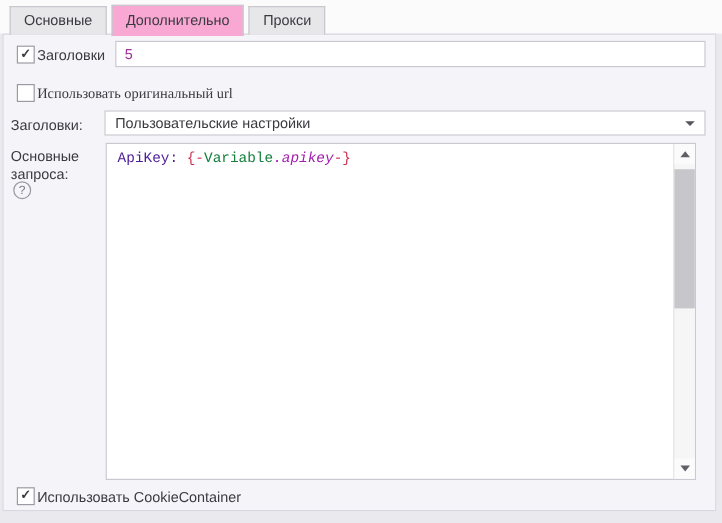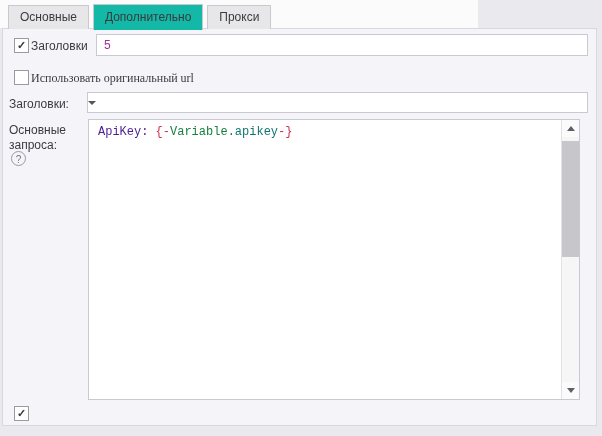--- a/index.html
+++ b/index.html
@@ -6,28 +6,28 @@
   body{
     width:602px;height:436px;
     font-family:"Liberation Sans",sans-serif;
     font-size:12px;color:#3A3A40;
     background:#E9E9EE;
     -webkit-font-smoothing:antialiased;
   }
   .screen{position:relative;width:602px;height:436px;overflow:hidden;background:#E9E9EE;}
 
   
-  .topstrip{position:absolute;left:0;top:0;width:478px;height:28px;background:#FBFBFC;}
+  .topstrip{position:absolute;left:0;top:0;width:602px;height:28px;background:#FBFBFC;}
   .tabs{position:absolute;left:8px;top:4px;display:flex;gap:4px;align-items:flex-end;}
   .tab{
     height:23px;line-height:23px;padding:0 11px;
     background:#E7E7EA;border:1px solid #C8C8CE;border-bottom:none;
     color:#3A3A40;cursor:default;white-space:nowrap;z-index:3;position:relative;
   }
-  .tab.active{background:#14b8a6;height:25px;line-height:24px;margin-bottom:-1px;}
+  .tab.active{background:#f9a8d4;height:25px;line-height:24px;margin-bottom:-1px;}
 
   
   .panel{
     position:absolute;left:2px;top:28px;width:593px;height:396px;
     background:#F5F5F9;border:1px solid #D8D8DF;z-index:1;
   }
 
   
   .checkbox{
     position:absolute;width:13px;height:13px;background:#FFFFFF;
@@ -129,39 +129,41 @@
     <span class="lbl" id="lbl-redirect">Заголовки</span>
     <input class="field" id="redirect-input" value="5" style="">
 
     <span class="checkbox" id="cb-origurl">
       
     </span>
     <span class="lbl" id="lbl-origurl">Использовать оригинальный url</span>
 
     <span class="lbl" id="lbl-headers">Заголовки:</span>
     <div class="combo">
+      <span class="combo-text">Пользовательские настройки</span>
       <span class="tri-down"></span>
     </div>
 
     <div class="req-label">Основные запроса:</div>
     <div class="help">
       <span>?</span>
     </div>
 
     <div class="codearea">
-      <div class="codeline"><span style="color: #4c1d95;">ApiKey: </span><span style="color: rgb(206, 47, 82);">{-</span><span style="color: #15803d;">Variable</span><span style="color: #0f766e;">.apikey</span><span style="color: rgb(206, 47, 82);">-}</span></div>
+      <div class="codeline"><span style="color: #4c1d95;">ApiKey: </span><span style="color: rgb(206, 47, 82);">{-</span><span style="color: #15803d;">Variable</span><span style="color: #a21caf; font-style: italic;">.apikey</span><span style="color: rgb(206, 47, 82);">-}</span></div>
       <div class="vscroll">
         <div class="sbtn up">
           <span class="tri-up-sm"></span>
         </div>
         <div class="sthumb"></div>
         <div class="sbtn down">
           <span class="tri-down-sm"></span>
         </div>
       </div>
     </div>
 
     <span class="checkbox checked" id="cb-cookie">
       <span class="mark">✓</span>
     </span>
+    <span class="lbl" id="lbl-cookie">Использовать CookieContainer</span>
 
   </div>
 </div>
 
 </body></html>

